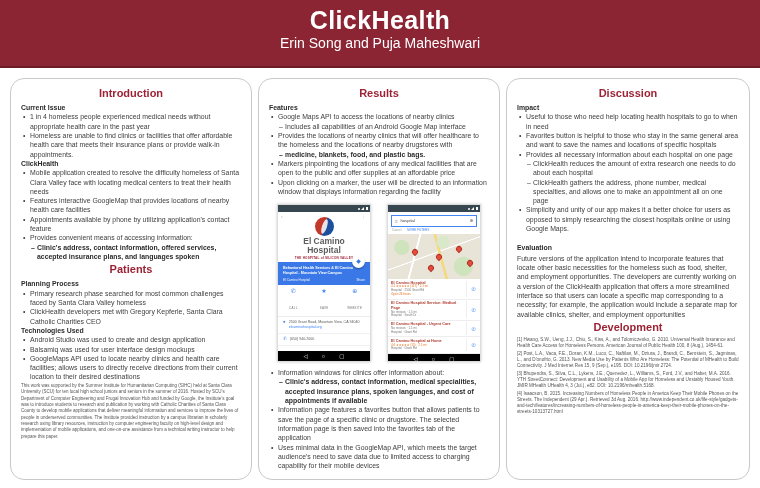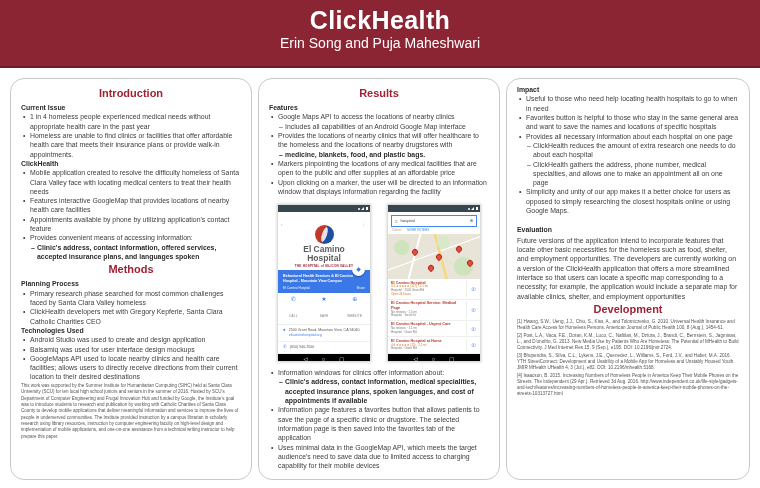--- a/index.html
+++ b/index.html
@@ -37,21 +37,21 @@
          box-shadow:0 0 3px rgba(0,0,0,.2);display:flex;flex-direction:column;overflow:hidden;}
   .pstatus{height:7px;background:#37474f;display:flex;justify-content:flex-end;align-items:center;
            gap:1.5px;padding:0 2px;flex:0 0 auto;}
   .sdot{width:2px;height:2px;background:#fff;border-radius:50%;}
   .sbar{width:2.5px;height:3px;background:#fff;}
   .ssig{width:0;height:0;border-left:3.5px solid transparent;border-bottom:3.5px solid #fff;}
   .pnav{height:10px;background:#000;color:#e8e8e8;display:flex;justify-content:center;gap:14px;
         align-items:center;font-size:5.5px;flex:0 0 auto;}
   .pspacer{flex:1;}
   
-  .logo-area{text-align:center;padding:3px 0 2px;position:relative;margin-top:8px;}
+  .logo-area{text-align:center;padding:3px 0 2px;position:relative;}
   .ptool{position:absolute;top:1px;color:#b5b5b5;font-size:5px;}
   .ptool.l{left:3px;} .ptool.r{right:3px;letter-spacing:1px;}
   .ec-logo{width:19px;height:19px;border-radius:50%;margin:2px auto 1px;
            background:conic-gradient(from 200deg,#c0392b 0 50%,#1d4f9c 50% 100%);position:relative;}
   .ec-logo::after{content:"";position:absolute;left:7px;top:2px;width:5px;height:15px;
                   border-radius:50%;background:rgba(255,255,255,.85);transform:rotate(18deg);}
   .ec-name{font-size:8.5px;font-weight:bold;color:#5d5d5d;line-height:1.02;}
   .ec-tag{font-size:3.1px;color:#9d2235;font-weight:bold;margin-top:1.5px;letter-spacing:.2px;}
   .banner{background:#3b78e7;color:#fff;padding:4px 5px 3px;position:relative;flex:0 0 auto;}
   .fab{position:absolute;top:-7px;right:5px;width:13px;height:13px;background:#fff;border-radius:50%;
@@ -108,21 +108,21 @@
     <div class="subhead">Current Issue</div>
     <div class="bullet">1 in 4 homeless people experienced medical needs without appropriate health care in the past year</div>
     <div class="bullet">Homeless are unable to find clinics or facilities that offer affordable health care that meets their insurance plans or provide walk-in appointments.</div>
     <div class="subhead">ClickHealth</div>
     <div class="bullet">Mobile application created to resolve the difficulty homeless of Santa Clara Valley face with locating medical centers to treat their health needs</div>
     <div class="bullet">Features interactive GoogleMap that provides locations of nearby health care facilities</div>
     <div class="bullet">Appointments available by phone by utilizing application's contact feature</div>
     <div class="bullet">Provides convenient means of accessing information:</div>
     <div class="bullet sub2 bold">Clinic's address, contact information, offered services, accepted insurance plans, and languages spoken</div>
 
-    <h2 class="sec mt-methods">Methods</h2>
+    <h2 class="sec mt-methods">Patients</h2>
     <div class="subhead">Planning Process</div>
     <div class="bullet">Primary research phase searched for most common challenges faced by Santa Clara Valley homeless</div>
     <div class="bullet">ClickHealth developers met with Gregory Kepferle, Santa Clara Catholic Charities CEO</div>
     <div class="subhead">Technologies Used</div>
     <div class="bullet">Android Studio was used to create and design application</div>
     <div class="bullet">Balsamiq was used for user interface design mockups</div>
     <div class="bullet">GoogleMaps API used to locate nearby clinics and health care facilities; allows users to directly receive directions from their current location to their desired destinations</div>
 
     <p class="tiny">This work was supported by the Summer Institute for Humanitarian Computing (SIHC) held at Santa Clara University (SCU) for ten local high school juniors and seniors in the summer of 2016. Hosted by SCU's Department of Computer Engineering and Frugal Innovation Hub and funded by Google, the Institute's goal was to introduce students to research and publication by working with Catholic Charities of Santa Clara County to develop mobile applications that deliver meaningful information and services to improve the lives of people in underserved communities. The Institute provided instruction by a campus librarian in scholarly research using library resources, instruction by computer engineering faculty on high-level design and implementation of mobile applications, and one-on-one assistance from a technical writing instructor to help prepare this paper.</p>
   </section>
@@ -260,20 +260,21 @@
       </div>
     </div>
 
     <div class="bullet">Information windows for clinics offer information about:</div>
     <div class="bullet sub2 bold">Clinic's address, contact information, medical specialities, accepted insurance plans, spoken languages, and cost of appointments if available</div>
     <div class="bullet">Information page features a favorites button that allows patients to save the page of a specific clinic or drugstore. The selected information page is then saved into the favorites tab of the application</div>
     <div class="bullet">Uses minimal data in the GoogleMap API, which meets the target audience's need to save data due to limited access to charging capability for their mobile devices</div>
   </section>
 
   <section class="box box-right">
+    <h2 class="sec">Discussion</h2>
     <div class="subhead">Impact</div>
     <div class="bullet">Useful to those who need help locating health hospitals to go to when in need</div>
     <div class="bullet">Favorites button is helpful to those who stay in the same general area and want to save the names and locations of specific hospitals</div>
     <div class="bullet">Provides all necessary information about each hospital on one page</div>
     <div class="bullet sub2">ClickHealth reduces the amount of extra research one needs to do about each hospital</div>
     <div class="bullet sub2">ClickHealth gathers the address, phone number, medical specialties, and allows one to make an appointment all on one page</div>
     <div class="bullet">Simplicity and unity of our app makes it a better choice for users as opposed to simply researching the closest hospitals online or using Google Maps.</div>
     <div class="subhead mt-eval">Evaluation</div>
     <p class="para">Future versions of the application intend to incorporate features that locate other basic necessities for the homeless such as food, shelter, and employment opportunities. The developers are currently working on a version of the ClickHealth application that offers a more streamlined interface so that users can locate a specific map corresponding to a necessity; for example, the application would include a separate map for available clinics, shelter, and employment opportunities</p>
 

